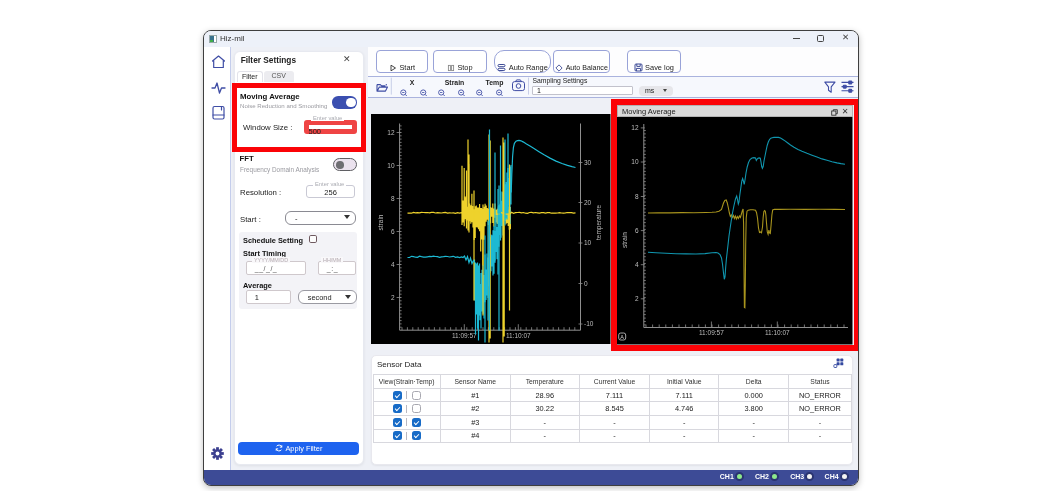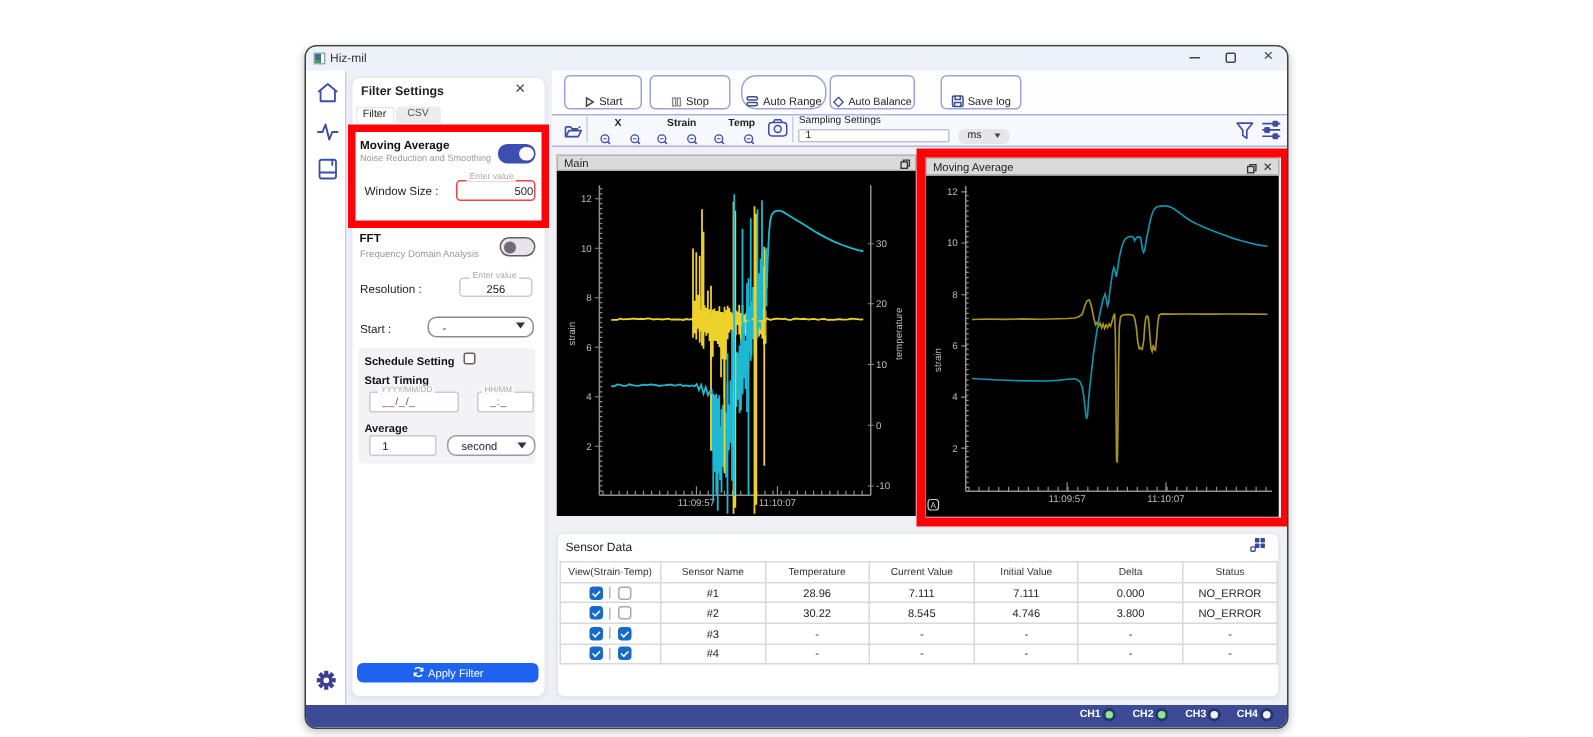--- a/index.html
+++ b/index.html
@@ -57,21 +57,21 @@
 <div class="abs" style="left:36.7px;top:23.5px;font-size:8.3px;font-weight:bold;color:#222;z-index:2">Filter Settings</div>
 <div class="abs" style="left:139px;top:22.5px;font-size:9px;color:#444;z-index:2">✕</div>
 <div class="abs" style="left:32.7px;top:40.4px;width:26px;height:10.5px;background:#fff;border:1px solid #e3e3ea;border-bottom:none;border-radius:3px 3px 0 0;font-size:7px;color:#222;text-align:center;line-height:10.5px;z-index:2">Filter</div>
 <div class="abs" style="left:59.7px;top:40.4px;width:30px;height:10.5px;background:#ececf0;border-radius:3px 3px 0 0;font-size:7px;color:#555;text-align:center;line-height:10.5px;z-index:2">CSV</div>
 
 <div class="abs" style="left:36px;top:61px;font-size:7.8px;font-weight:bold;color:#111;z-index:2">Moving Average</div>
 <div class="abs" style="left:36px;top:70.8px;font-size:6.1px;color:#9a9aa0;z-index:2">Noise Reduction and Smoothing</div>
 <div class="abs" style="left:128.1px;top:65.2px;width:25.1px;height:12.4px;background:#3b4fb0;border-radius:6.2px;z-index:2">
   <div class="abs" style="right:1.6px;top:1.6px;width:9.2px;height:9.2px;border-radius:50%;background:#fff;"></div>
 </div>
-<div class="abs" style="left:99.5px;top:88.6px;width:53px;height:14.6px;border:1px solid #ef4444;border-radius:3px;background:#fff;z-index:2;text-align:right;line-height:14.6px;font-size:7.5px;color:#222;">500</div>
+<div class="abs" style="left:99.5px;top:88.6px;width:53px;height:14.6px;border:5px solid #ef4444;border-radius:3px;background:#fff;z-index:2;text-align:left;line-height:14.6px;font-size:7.5px;color:#222;">500</div>
 <div class="abs" style="left:107px;top:84.2px;font-size:5.8px;color:#aaabb2;background:#fff;padding:0 2px;z-index:3">Enter value</div>
 <div class="abs" style="left:39px;top:92px;font-size:7.8px;color:#222;z-index:2">Window Size :</div>
 
 <div class="abs" style="left:35.6px;top:122.5px;font-size:7.8px;font-weight:bold;color:#111;z-index:2">FFT</div>
 <div class="abs" style="left:129px;top:127.3px;width:24px;height:13px;background:#ebe2ee;border:1.4px solid #5f5f63;border-radius:6.5px;z-index:2">
   <div class="abs" style="left:2px;top:1.8px;width:7.6px;height:7.6px;border-radius:50%;background:#6e6e72;"></div>
 </div>
 <div class="abs" style="left:36px;top:134.5px;font-size:6.4px;color:#9a9aa0;z-index:2">Frequency Domain Analysis</div>
 <div class="abs" style="left:102.4px;top:153.9px;width:48.4px;height:13.1px;border:1px solid #c9c9d4;border-radius:3px;background:#fff;z-index:2;text-align:center;line-height:13.1px;font-size:7.5px;color:#222;">256</div>
 <div class="abs" style="left:109px;top:149.8px;font-size:5.8px;color:#aaabb2;background:#fff;padding:0 2px;z-index:3">Enter value</div>
@@ -185,28 +185,20 @@
 </g>
 </g>
 </svg>
 <div class="abs" style="left:200px;top:47.8px;width:16px;text-align:center;font-size:6.9px;font-weight:bold;color:#222;">X</div>
 <div class="abs" style="left:233px;top:47.8px;width:35px;text-align:center;font-size:6.9px;font-weight:bold;color:#222;">Strain</div>
 <div class="abs" style="left:273px;top:47.8px;width:35px;text-align:center;font-size:6.9px;font-weight:bold;color:#222;">Temp</div>
 <div class="abs" style="left:328.5px;top:46.2px;font-size:6.8px;color:#222;">Sampling Settings</div>
 <div class="abs" style="left:328px;top:55.3px;width:101px;height:9px;background:#fff;border:1px solid #c2c2cc;border-radius:1px;font-size:7px;color:#222;line-height:8.4px;padding-left:4px;">1</div>
 <div class="abs" style="left:435px;top:55px;width:34px;height:9.6px;background:#e6e6ea;border-radius:4px;font-size:7px;color:#222;line-height:9.6px;padding-left:6px;">ms</div>
 <div class="abs" style="left:458.5px;top:58px;width:0;height:0;border-left:2.8px solid transparent;border-right:2.8px solid transparent;border-top:3.6px solid #444;"></div>
-<div class="ptitle" style="left:167px;top:72px;width:239.5px;height:10.5px;line-height:9px;padding-left:4px;">Main
-<svg class="abs" style="right:3px;top:2px" width="7" height="7" viewBox="0 0 7 7">
-        <g fill="none" stroke="#333" stroke-width="0.9">
-          <rect x="0.7" y="2" width="4.2" height="4.2"></rect>
-          <path d="M2.3,2 V0.7 H6.3 V4.7 H5"></path>
-        </g>
-      </svg>
-</div>
 <svg class="abs" style="left:167px;top:82.5px" width="239.5" height="230.5" viewBox="371 101.5 239.5 230.5">
 <rect x="371" y="101.5" width="239.5" height="230.5" fill="#000"></rect>
 <path d="M399.6,111 V317.7 M580.5,111 V317.7 M399.6,317.7 H580.5" stroke="#8f8f8f" stroke-width="1" fill="none"></path>
 <text x="394.5" y="122.2" text-anchor="end" class="tl">12</text>
 <text x="394.5" y="155.2" text-anchor="end" class="tl">10</text>
 <text x="394.5" y="188.2" text-anchor="end" class="tl">8</text>
 <text x="394.5" y="221.2" text-anchor="end" class="tl">6</text>
 <text x="394.5" y="254.2" text-anchor="end" class="tl">4</text>
 <text x="394.5" y="287.2" text-anchor="end" class="tl">2</text>
 <text x="584" y="152.2" class="tl">30</text>

